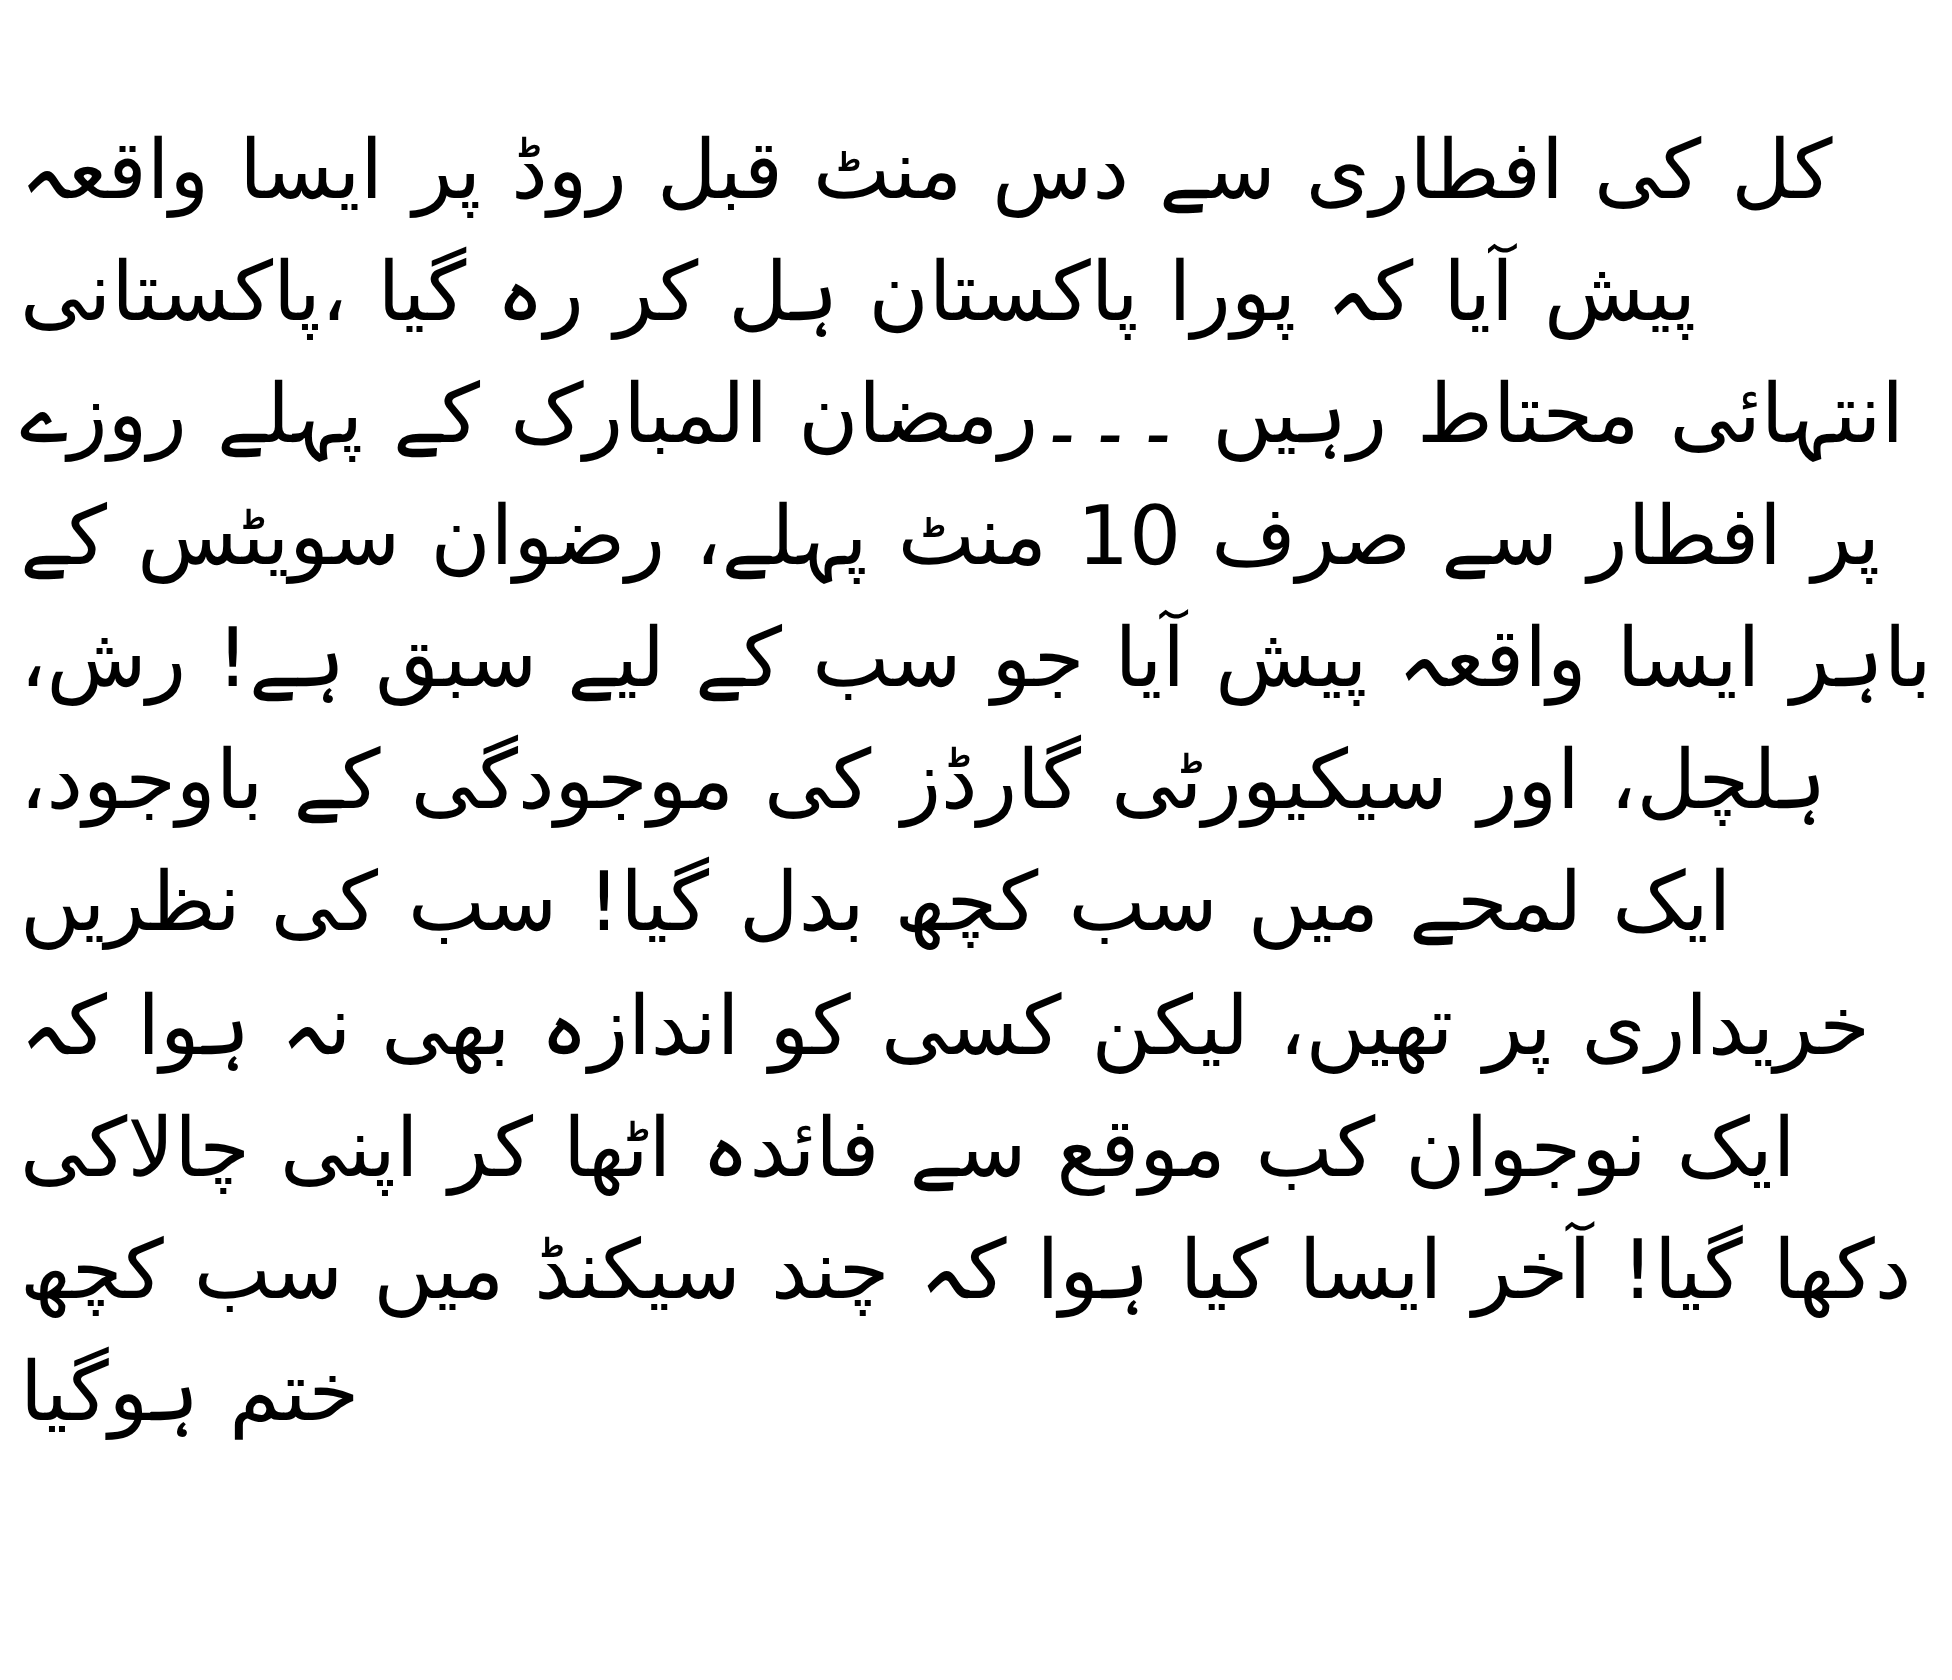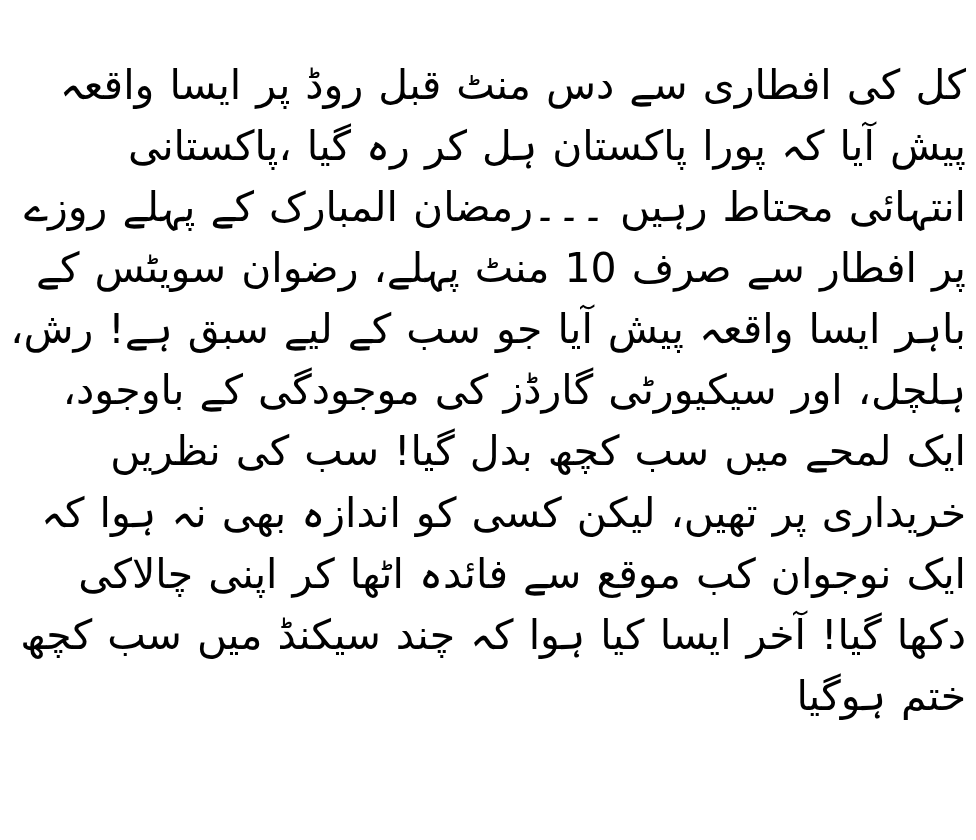--- a/index.html
+++ b/index.html
@@ -16,21 +16,21 @@
   #page-wrap {
     width: 976px;
     height: 840px;
     box-sizing: border-box;
     padding: 14px 10px 0 10px;
     display: block;
   }
   #urdu-text {
     direction: rtl;
     unicode-bidi: isolate;
-    text-align: right;
+    text-align: left;
     color: #000000;
     font-family: "DejaVu Sans", sans-serif;
     font-size: 41px;
     line-height: 1.49;
     font-weight: 400;
     letter-spacing: 0;
     white-space: pre-wrap;
     word-spacing: 2px;
   }
 </style>

